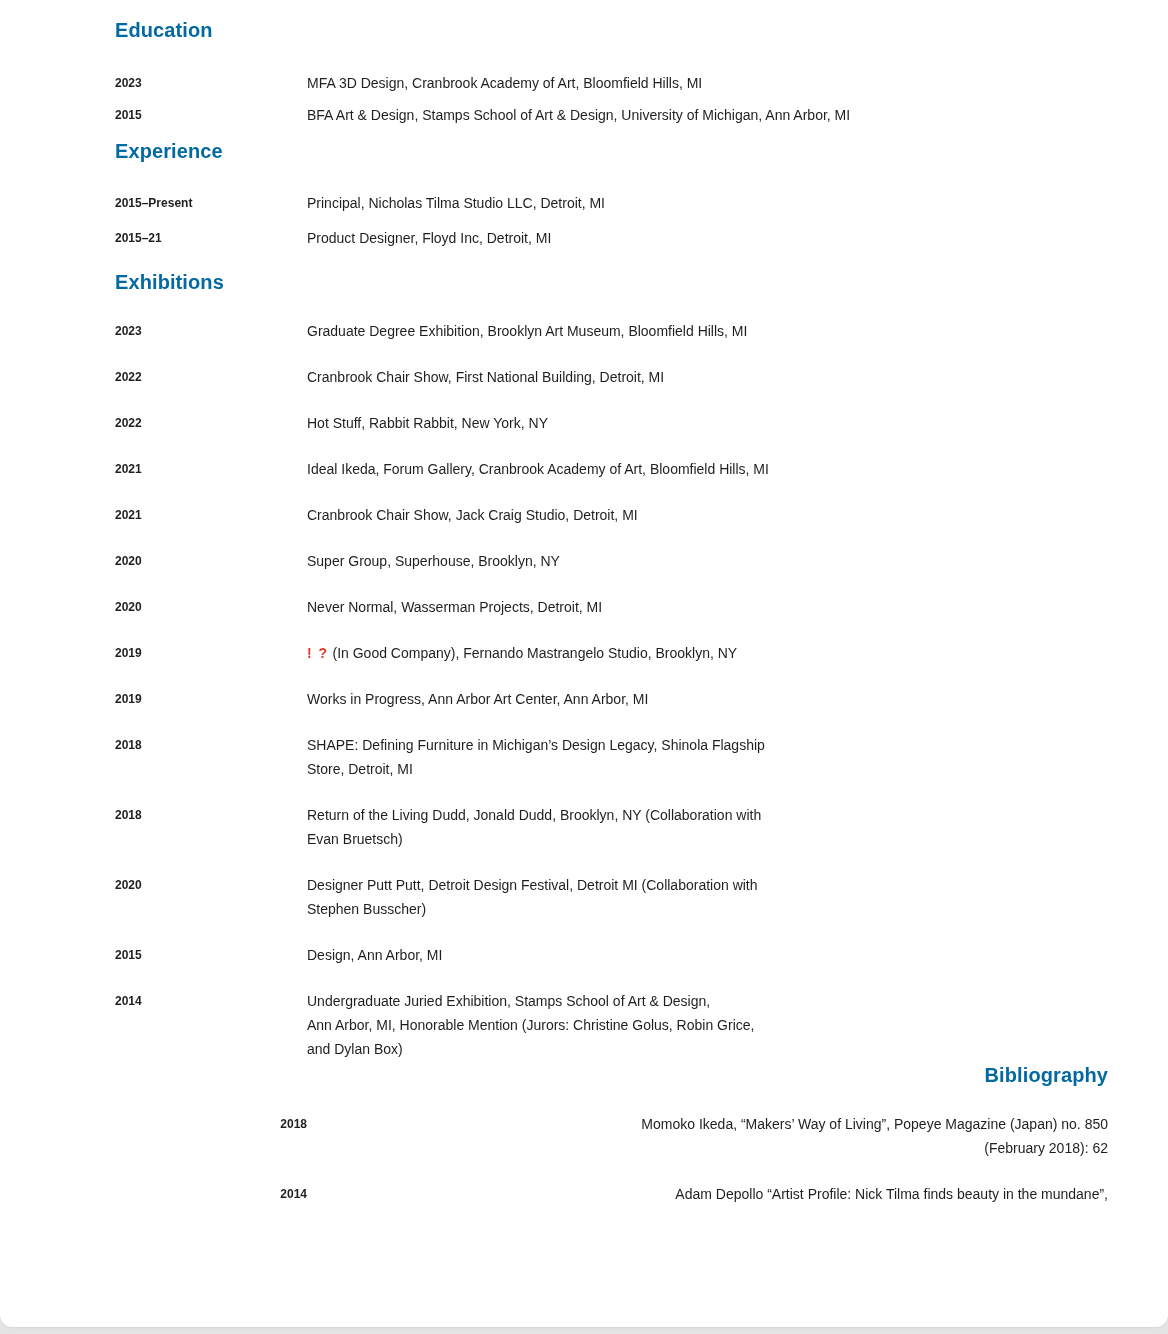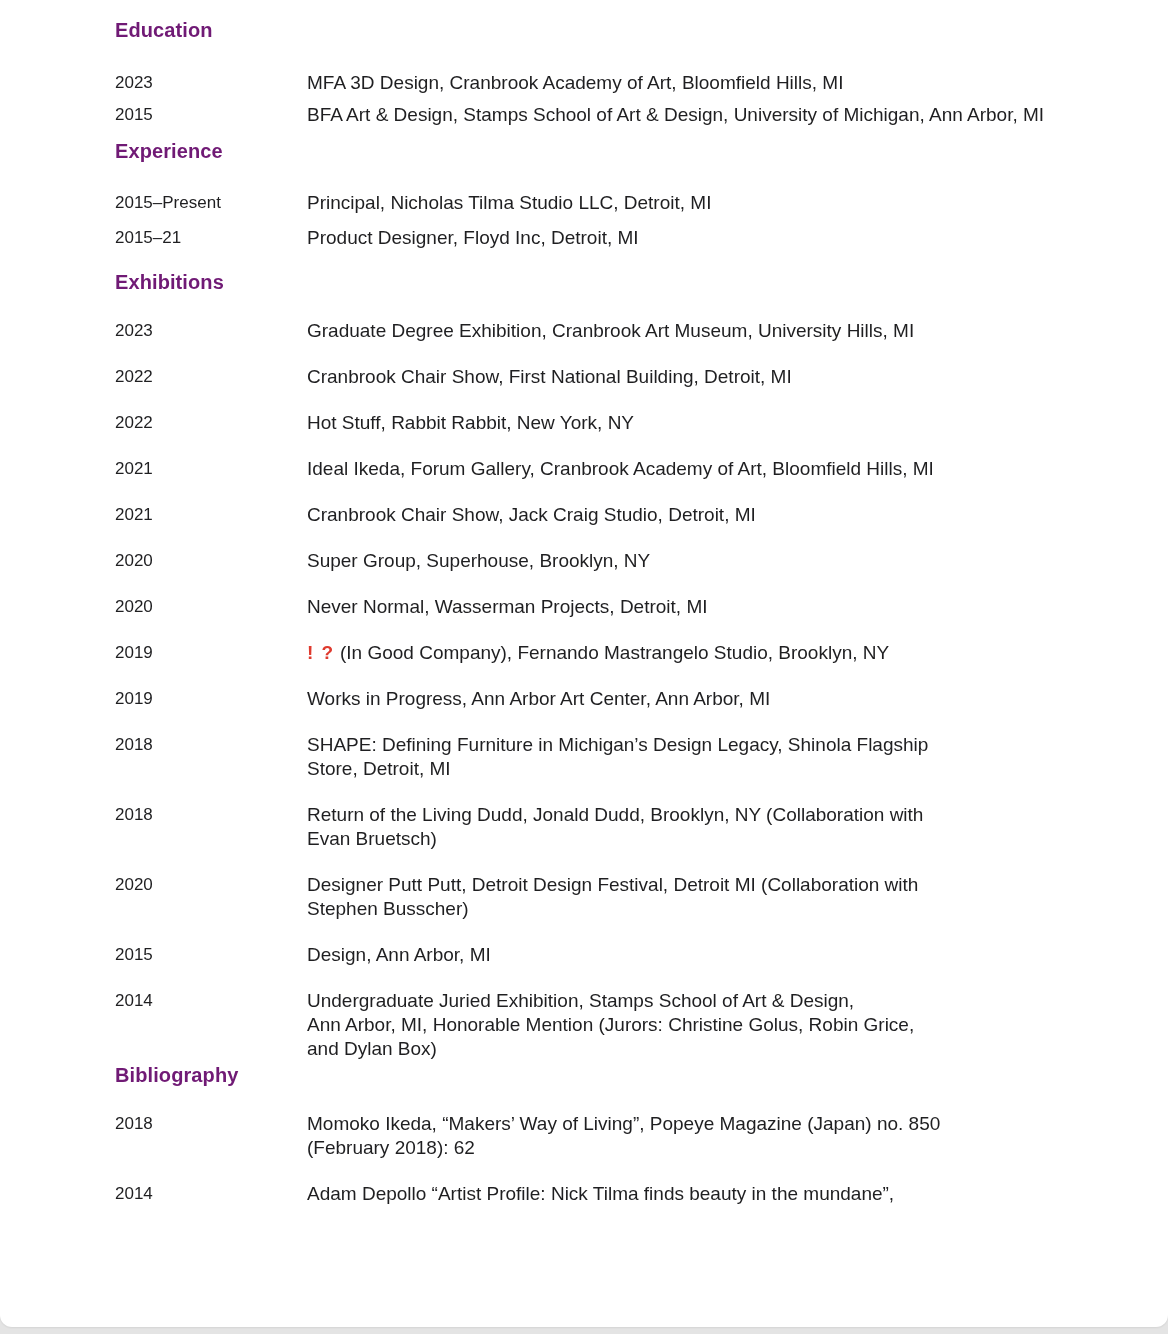--- a/index.html
+++ b/index.html
@@ -20,35 +20,36 @@
     border-radius: 0 0 12px 12px;
     box-shadow: 0 1px 2px rgba(0,0,0,0.07);
     box-sizing: border-box;
     padding: 18px 60px 0 115px;
     color: #1f1f21;
   }
   .sec-heading {
     font-size: 20px;
     line-height: 24px;
     font-weight: 700;
-    color: #701a75;
+    color: #0369a1;
     margin: 0;
     letter-spacing: 0.1px;
   }
   .entry {
     display: flex;
     align-items: flex-start;
   }
   .year {
     width: 192px;
     flex: 0 0 192px;
-    font-size: 17px;
+    font-size: 12px;
+    font-weight: bold;
   }
   .content { flex: 1 1 auto; }
-  .line { white-space: nowrap; font-size: 19px; }
+  .line { white-space: nowrap; font-size: 14px; }
   .seg-i { }
   .seg-r { font-style: normal; }
   .seg-b {
     font-style: normal;
     font-weight: 700;
     letter-spacing: 1.5px;
   }
   
   .sec-education .sec-heading { margin-bottom: 31px; }
   .sec-education .entry { line-height: 20px; margin-bottom: 12px; }
@@ -57,21 +58,21 @@
   .sec-experience { margin-top: 14px; }
   .sec-experience .sec-heading { margin-bottom: 30px; }
   .sec-experience .entry { line-height: 20px; margin-bottom: 15px; }
   .sec-experience .year, .sec-experience .line { line-height: 20px; }
   
   .sec-exhibitions { margin-top: 22px; }
   .sec-exhibitions .sec-heading { margin-bottom: 25px; }
   .sec-exhibitions .entry { margin-bottom: 22px; }
   .sec-exhibitions .year, .sec-exhibitions .line { line-height: 24px; }
   
-  .sec-bibliography { margin-top: -20px; }
+  .sec-bibliography { margin-top: -20px; text-align: right; }
   .sec-bibliography .sec-heading { margin-bottom: 25px; }
   .sec-bibliography .entry { margin-bottom: 22px; }
   .sec-bibliography .year, .sec-bibliography .line { line-height: 24px; }
 </style>
 </head>
 <body>
 
 <div class="page">
   <main>
       <section class="sec sec-education">
@@ -102,21 +103,21 @@
           <div class="content">
             <div class="line"><span class="seg-r">Product Designer, Floyd Inc, Detroit, MI</span></div>
           </div>
         </div>
       </section>
       <section class="sec sec-exhibitions">
         <h2 class="sec-heading">Exhibitions</h2>
         <div class="entry">
           <div class="year">2023</div>
           <div class="content">
-            <div class="line"><span class="seg-i">Graduate Degree Exhibition,</span><span class="seg-r"> Cranbrook Art Museum, University Hills, MI</span></div>
+            <div class="line"><span class="seg-i">Graduate Degree Exhibition,</span><span class="seg-r"> Brooklyn Art Museum, Bloomfield Hills, MI</span></div>
           </div>
         </div>
         <div class="entry">
           <div class="year">2022</div>
           <div class="content">
             <div class="line"><span class="seg-i">Cranbrook Chair Show,</span><span class="seg-r"> First National Building, Detroit, MI</span></div>
           </div>
         </div>
         <div class="entry">
           <div class="year">2022</div>

